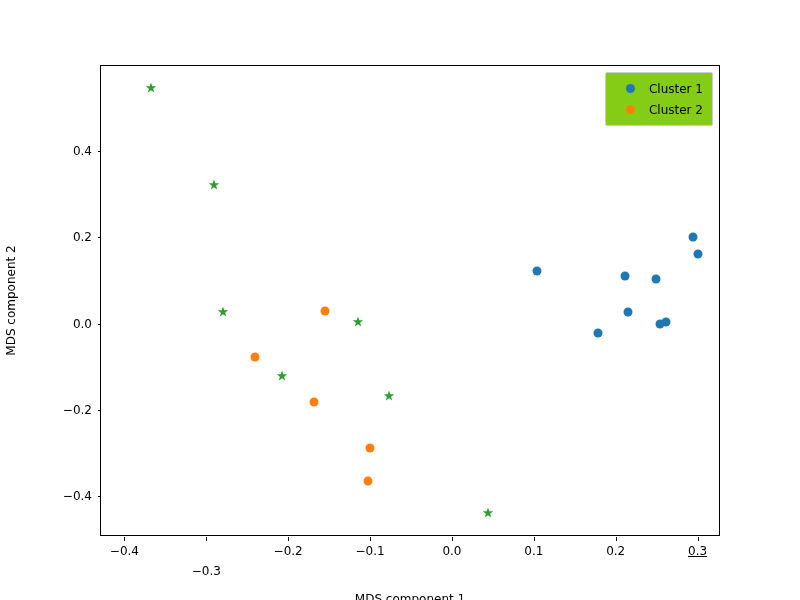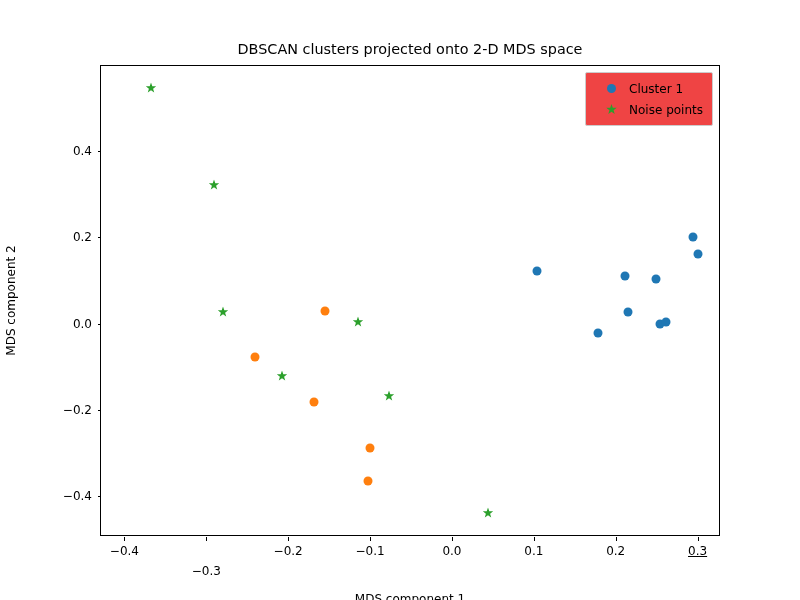--- a/index.html
+++ b/index.html
@@ -128,21 +128,21 @@
     white-space: nowrap;
     transform-origin: 0 0;
     transform: rotate(-90deg) translate(-471px, 0);
   }
 
   
   #legend {
     position: absolute;
     right: 6px;
     top: 6px;
-    background: #ef4444;
+    background: #84cc16;
     border: 0.8px solid #cccccc;
     border-radius: 2px;
     padding: 5px 9px 5px 7px;
     box-sizing: border-box;
   }
   .legend-row {
     display: flex;
     align-items: center;
     height: 21px;
   }
@@ -163,21 +163,20 @@
     line-height: 14px;
     white-space: nowrap;
     color: #000000;
   }
 </style>
 </head>
 <body>
 
 <div id="figure">
 
-  <div id="chart-title">DBSCAN clusters projected onto 2-D MDS space</div>
 
   <div id="plot-area">
     <div id="data-layer">
         <div class="pt pt-circle" style="left: 436.096px; top: 204.884px; background: rgb(31, 119, 180);"></div>
         <div class="pt pt-circle" style="left: 523.708px; top: 210.062px; background: rgb(31, 119, 180);"></div>
         <div class="pt pt-circle" style="left: 526.984px; top: 246.309px; background: rgb(31, 119, 180);"></div>
         <div class="pt pt-circle" style="left: 554.823px; top: 212.651px; background: rgb(31, 119, 180);"></div>
         <div class="pt pt-circle" style="left: 558.917px; top: 257.529px; background: rgb(31, 119, 180);"></div>
         <div class="pt pt-circle" style="left: 565.468px; top: 256.234px; background: rgb(31, 119, 180);"></div>
         <div class="pt pt-circle" style="left: 592.488px; top: 171.226px; background: rgb(31, 119, 180);"></div>
@@ -257,25 +256,23 @@
 
     <div id="legend">
         <div class="legend-row">
           <span class="legend-handle">
             <span class="legend-dot" style="background: rgb(31, 119, 180);"></span>
           </span>
           <span class="legend-label">Cluster 1</span>
         </div>
         <div class="legend-row">
           <span class="legend-handle">
-            <svg width="11" height="11" viewBox="0 0 11 11">
-              <polygon points="5.50,0.00 6.79,3.72 10.73,3.80 7.59,6.18 8.73,9.95 5.50,7.70 2.27,9.95 3.41,6.18 0.27,3.80 4.21,3.72" fill="#2ca02c"></polygon>
-            </svg>
+            <span class="legend-dot" style="background: rgb(255, 127, 14);"></span>
           </span>
-          <span class="legend-label">Noise points</span>
+          <span class="legend-label">Cluster 2</span>
         </div>
       </div>
   </div>
 
   <div id="xlabel">MDS component 1</div>
 
   <div id="ylabel">MDS component 2</div>
 
 </div>
 

